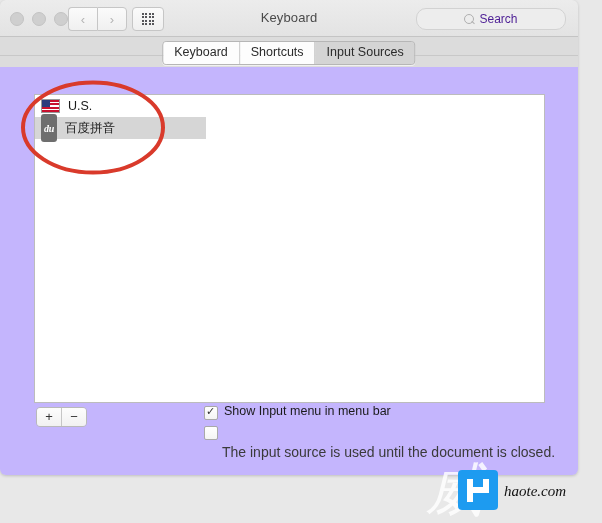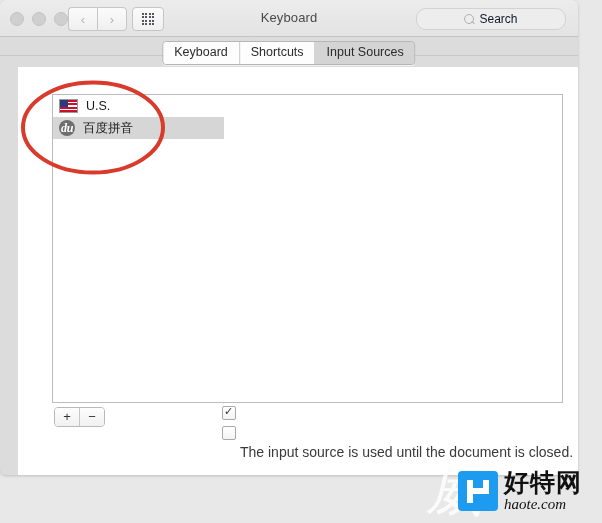--- a/index.html
+++ b/index.html
@@ -129,21 +129,21 @@
     position: absolute;
     width: 4px;
     height: 1.2px;
     background: #b0b0b0;
     transform: rotate(45deg);
     left: 6px;
     top: 7px;
   }
   #search-placeholder {
     font-size: 12px;
-    color: #0f172a;
+    color: #4c1d95;
   }
 
   
   #tabbar-area {
     position: relative;
     height: 30px;
     background: #dcdcdc;
   }
   #tabs {
     position: absolute;
@@ -174,22 +174,21 @@
     right: 0;
     top: 18px;
     height: 1px;
     background: #c8c8c8;
   }
 
   
   #content {
     position: relative;
     height: 409px;
-    background: #ffffff;
-    margin-left: 18px;
+    background: #c4b5fd;
   }
   #source-list {
     position: absolute;
     left: 34px;
     top: 27px;
     width: 172px;
     height: 307px;
     background: #ffffff;
     border: 1px solid #bcbcbc;
     overflow: hidden;
@@ -232,27 +231,27 @@
     left: 0;
     top: 0;
     width: 8px;
     height: 6.5px;
     background: #2a3b7d;
   }
 
   
   .du-icon {
     width: 16px;
-    height: 16px;
-    border-radius: 8px;
+    height: 28px;
+    border-radius: 3px;
     background: #6e6e6e;
     color: #ffffff;
     font-family: "Liberation Serif", serif;
     font-style: italic;
-    font-size: 12px;
+    font-size: 10px;
     font-weight: bold;
     display: flex;
     align-items: center;
     justify-content: center;
     flex: none;
     letter-spacing: -0.3px;
   }
 
   #detail-panel {
     position: absolute;
@@ -476,20 +475,21 @@
         <span>+</span>
       </div>
       <div class="ar-btn minus">
         <span>−</span>
       </div>
     </div>
 
     <div id="options">
       <div class="check-row">
         <span class="checkbox checked"></span>
+        <span class="check-label">Show Input menu in menu bar</span>
       </div>
       <div class="check-row">
         <span class="checkbox"></span>
       </div>
       <div id="hint-text">The input source is used until the document is closed.</div>
     </div>
 
   </div>
 </div>
 
@@ -499,16 +499,15 @@
 
 <div id="watermark-faint">威</div>
 
 <div id="watermark">
   <div id="wm-logo">
     <span class="h-left"></span>
     <span class="h-right"></span>
     <span class="h-bar"></span>
   </div>
   <div id="wm-text">
-    <span id="wm-cn">好特网</span>
     <span id="wm-en">haote.com</span>
   </div>
 </div>
 
 </body></html>

